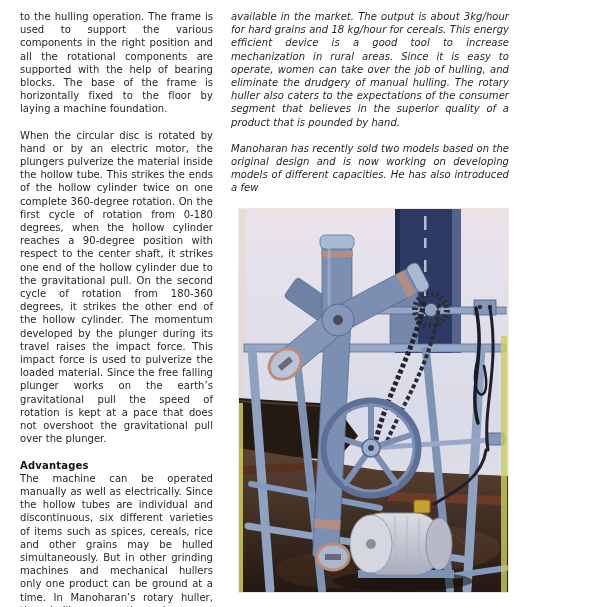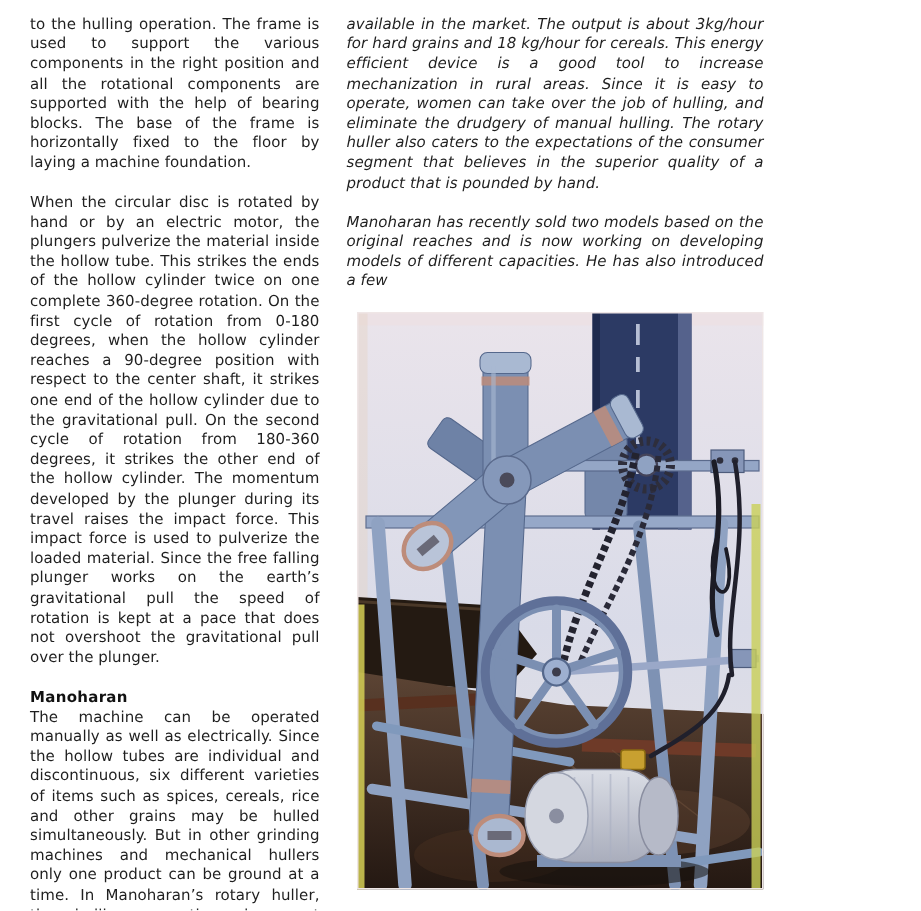--- a/index.html
+++ b/index.html
@@ -32,27 +32,27 @@
   .photo svg { display:block; }
 </style>
 </head>
 <body>
 
 <div class="page">
 
   <div class="col col-left">
     <p class="para">to the hulling operation. The frame is used to support the various components in the right position and all the rotational components are supported with the help of bearing blocks. The base of the frame is horizontally fixed to the floor by laying a machine foundation.</p>
     <p class="para">When the circular disc is rotated by hand or by an electric motor, the plungers pulverize the material inside the hollow tube.  This strikes the ends of the hollow cylinder twice on one complete 360-degree rotation. On the first cycle of rotation from 0-180 degrees, when the hollow cylinder reaches a 90-degree position with respect to the center shaft, it strikes one end of the hollow cylinder due to the gravitational pull. On the second cycle of rotation from 180-360 degrees, it strikes the other end of the hollow cylinder. The momentum developed by the plunger during its travel raises the impact force. This impact force is used to pulverize the loaded material. Since the free falling plunger works on the earth’s gravitational pull the speed of rotation is kept at a pace that does not overshoot the gravitational pull over the plunger.</p>
-    <h2 class="heading">Manoharan</h2>
+    <h2 class="heading">Advantages</h2>
     <p class="para">The machine can be operated manually as well as electrically. Since the hollow tubes are individual and discontinuous, six different varieties of items such as spices, cereals, rice and other grains may be hulled simultaneously. But in other grinding machines and mechanical hullers only one product can be ground at a time. In Manoharan’s rotary huller, the hulling operation does not produce much heat so the original flavor of the product is maintained. Whereas, in the conventional grinding machines, due to high friction, a significant degree of heat is generated, which spoils the natural flavor and the chemical composition in the case of medicinal plants and roots. Manoharan’s machine is easy to operate and requires very little maintenance. It has a number of applications such as, grinding herbal and non-herbal products for medicines, grinding animal waste to produce fertilizers, producing animal fodder and mixing and grinding all types of grocery items. At Rs.5000, this device costs one third of the cost of the nearest comparable mechanical huller</p>
   </div>
 
   <div class="col col-right">
     <p class="para">available in the market. The output is about 3kg/hour for hard grains and 18 kg/hour for cereals. This energy efficient device is a good tool to increase mechanization in rural areas. Since it is easy to operate, women can take over the job of hulling, and eliminate the drudgery of manual hulling. The rotary huller also caters to the expectations of the consumer segment that believes in the superior quality of a product that is pounded by hand.</p>
-    <p class="para">Manoharan has recently sold two models based on the original reaches and is now working on developing models of different capacities. He has also introduced a few</p>
+    <p class="para">Manoharan has recently sold two models based on the original design and is now working on developing models of different capacities. He has also introduced a few</p>
 
     <div class="photo">
       <svg width="271" height="385" viewBox="0 0 271 385" xmlns="http://www.w3.org/2000/svg">
         <defs>
           <linearGradient id="wallGrad" x1="0" y1="0" x2="0" y2="1">
             <stop offset="0" stop-color="#eae4eb"></stop>
             <stop offset="0.55" stop-color="#d9dbe8"></stop>
             <stop offset="1" stop-color="#e4e1e4"></stop>
           </linearGradient>
           <linearGradient id="floorGrad" x1="0" y1="0" x2="0" y2="1">

